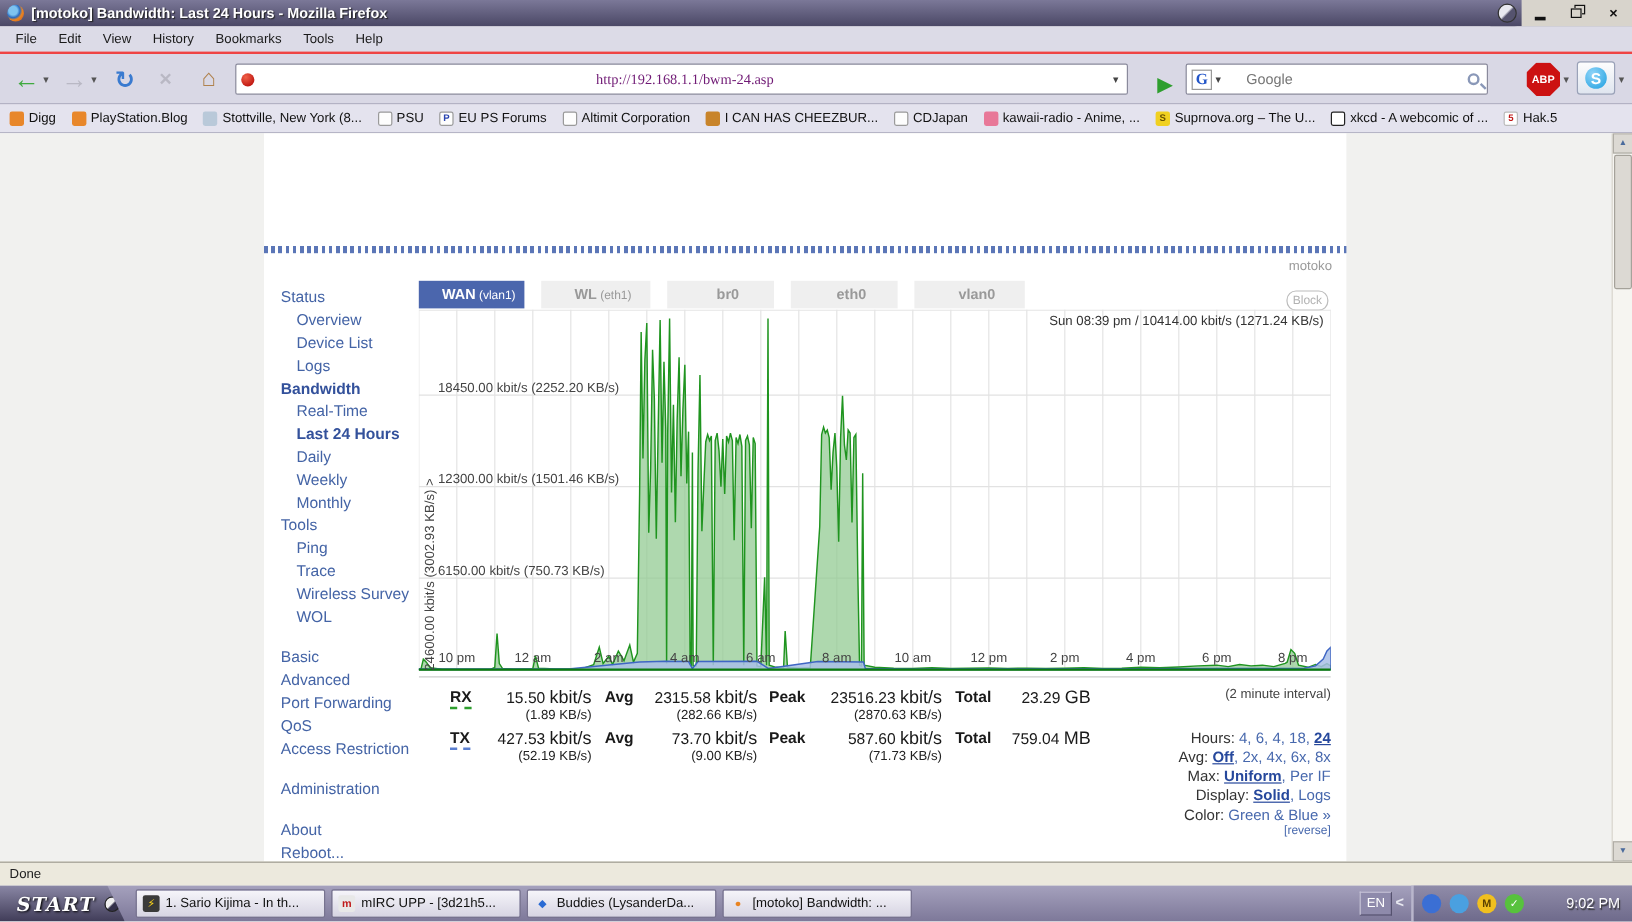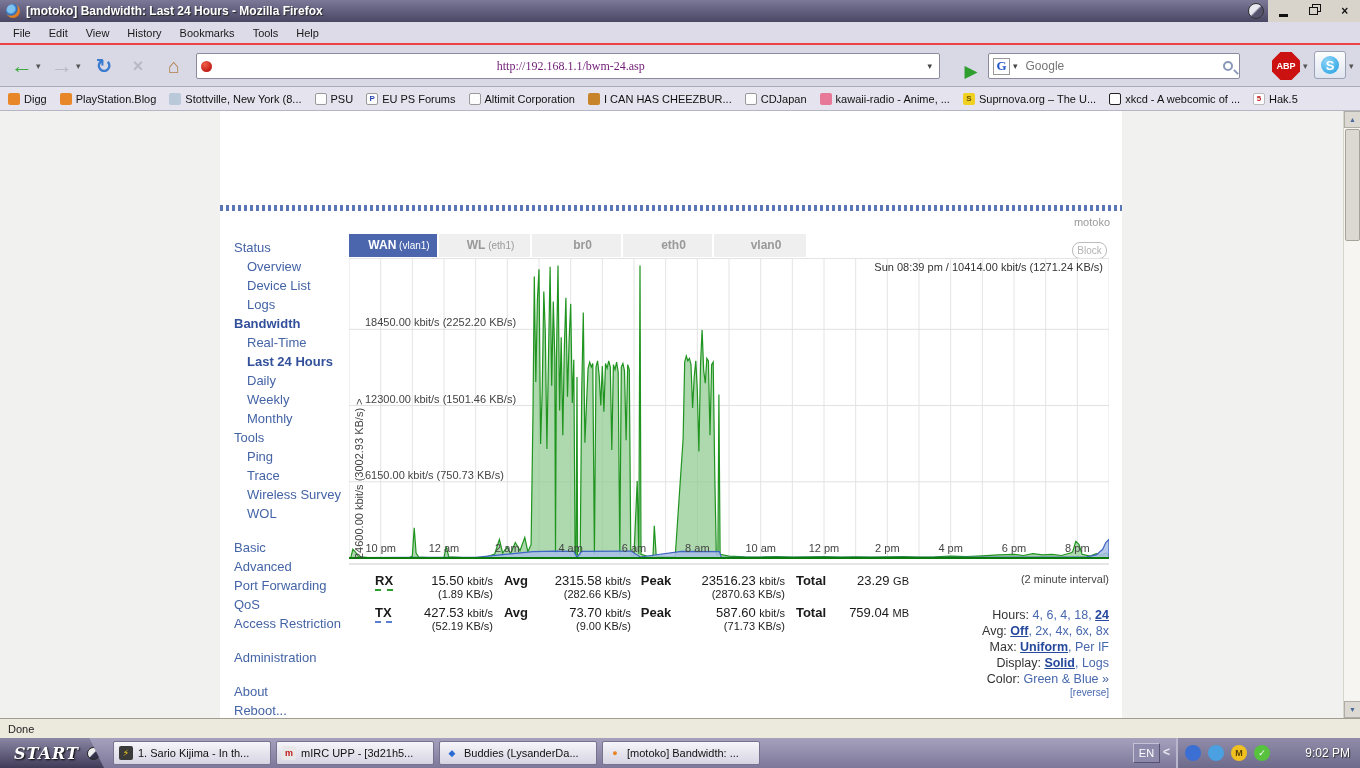--- a/index.html
+++ b/index.html
@@ -23,21 +23,21 @@
 
   #navbar { left:0; top:45px; width:1360px; height:42px; background:#d9d8e5; border-bottom:1px solid #aaa9bc; }
   .navbtn { position:absolute; top:5px; width:32px; height:32px; display:flex; align-items:center; justify-content:center; font-size:22px; font-weight:bold; }
   .caret { position:absolute; top:16px; font-size:9px; color:#555; }
   #url-field { left:196px; top:8px; width:744px; height:26px; background:#fff; border:1px solid #8a8a9c; border-radius:2px; display:flex; align-items:center; padding:0 4px; }
   #url-field input { border:0; outline:0; flex:1; font-size:12px; font-family:Liberation Serif, serif; color:#701a75; margin-left:5px;text-align:center; }
   .tomato-fav { width:11px; height:11px; border-radius:50%; background:radial-gradient(circle at 35% 30%, #f06048, #b00000); }
   .dd-arrow { color:#444; font-size:9px; padding:0 3px; }
   #go-btn { left:955px; top:10px; color:#2e9e2e; font-size:17px; }
   #search-field { left:988px; top:8px; width:252px; height:26px; background:#fff; border:1px solid #8a8a9c; border-radius:2px; display:flex; align-items:center; padding:0 4px; }
-  #search-field input { border:0; outline:0; flex:1; font-size:12px; font-family:inherit; color:#111; margin-left:5px; }
+  #search-field input { border:0; outline:0; flex:1; font-size:12px; font-family:inherit; color:#111; margin-left:18px; }
   .g-badge { width:17px; height:17px; border:1px solid #999; background:#fff; color:#2255c8; font-weight:bold; font-size:13px; font-family:"Liberation Serif",serif; display:flex; align-items:center; justify-content:center; }
   .lens { width:10px; height:10px; border:2px solid #8a98b8; border-radius:50%; position:relative; margin-right:2px; }
   .lens:after { content:""; position:absolute; left:8px; top:8px; width:6px; height:2px; background:#8a98b8; transform:rotate(45deg); }
   #abp-btn { left:1272px; top:7px; width:28px; height:28px; background:#cc1111; color:#fff; font-weight:bold; font-size:9px; display:flex; align-items:center; justify-content:center; clip-path:polygon(30% 0,70% 0,100% 30%,100% 70%,70% 100%,30% 100%,0 70%,0 30%); border-radius:4px; }
   #skype-btn { left:1314px; top:6px; width:32px; height:28px; background:linear-gradient(#fdfdfd,#dfe5ef); border:1px solid #9aa2b8; border-radius:3px; display:flex; align-items:center; justify-content:center; }
   .skype-glyph { width:18px; height:18px; border-radius:50%; background:radial-gradient(circle at 35% 30%, #8fd4f8, #1e9fe0); color:#fff; font-weight:bold; font-size:13px; display:flex; align-items:center; justify-content:center; }
 
   #bookmarksbar { left:0; top:87px; width:1360px; height:24px; background:#e4e3ee; border-bottom:1px solid #b6b5c6; display:flex; align-items:center; padding-left:8px; }
   .bm-item { display:flex; align-items:center; margin-right:13px; color:#111; font-size:11px; white-space:nowrap; }
   .bm-ico { width:12px; height:12px; margin-right:4px; border-radius:2px; display:flex; align-items:center; justify-content:center; font-size:8px; font-weight:bold; flex:none; }
@@ -55,21 +55,21 @@
   #banner-dots { position:absolute; left:0; top:94px; width:902px; height:6px; background:repeating-linear-gradient(90deg,#5b76b7 0 3px,#ffffff 3px 6px); }
   #hostname { position:absolute; right:12px; top:105px; font-size:11px; color:#9a9a9a; }
 
   #sidebar { position:absolute; left:0; top:127px; width:128px; }
   .side-item { height:19px; line-height:19px; font-size:13px; color:#4464a6; padding-left:14px; white-space:nowrap; }
   .side-item.indent { padding-left:27px; }
   .side-item.bold { font-weight:bold; color:#33519b; }
   .side-item.gap { margin-top:15px; }
 
   #tabs { position:absolute; left:129px; top:123px; height:23px; display:flex; }
-  .tab { height:23px; line-height:23px; text-align:center; font-size:12px; background:#efefef; color:#999; margin-right:2px;padding-left:12px; }
+  .tab { height:23px; line-height:23px; text-align:center; font-size:12px; background:#efefef; color:#999; margin-right:14px;padding-left:12px; }
   .tab.active { background:#4b66ad; color:#fff; }
   .tab .tl { font-weight:bold; }
   .tab.active .tl { color:#fff; }
   .tab .ts { font-size:10px; }
   #block-btn { position:absolute; left:852px; top:131px; width:35px; height:17px; border:1px solid #bcbcbc; border-radius:8px; color:#b2b2b2; font-size:10px; text-align:center; line-height:15px; background:#fff; }
 
   #chart-wrap { position:absolute; left:129px; top:147px; width:760px; height:307px; }
   #vaxis-label { position:absolute; left:133px; top:448px; transform:rotate(-90deg); transform-origin:0 0; font-size:11px; color:#444; white-space:nowrap; }
 
   
@@ -79,21 +79,21 @@
   .c-name  { width:30px; font-weight:bold; }
   .c-name span { border-bottom:2px dashed #2e9e2e; padding-bottom:1px; }
   .c-name.tx span { border-bottom-color:#5b7fd0; }
   .c-val  { width:88px; text-align:right; }
   .c-lab  { width:46px; text-align:center; font-weight:bold; }
   .c-val2 { width:92px; text-align:right; }
   .c-lab2 { width:50px; text-align:center; font-weight:bold; }
   .c-val3 { width:104px; text-align:right; }
   .c-lab3 { width:52px; text-align:center; font-weight:bold; }
   .c-val4 { width:72px; text-align:right; }
-  .unit { font-size:11px; }
+  .unit { font-size:15px; }
   .subline { font-size:11px; color:#222; }
 
   
   #controls { position:absolute; right:13px; top:462px; text-align:right; }
   #interval { font-size:11px; color:#444; margin-bottom:22px; }
   .ctrl-row { font-size:12.5px; color:#333; line-height:16px; }
   .ctrl-opt { color:#4768ad; }
   .ctrl-opt.sel { color:#26489c; font-weight:bold; text-decoration:underline; }
   #reverse-link { font-size:10px; color:#4768ad; }
 

